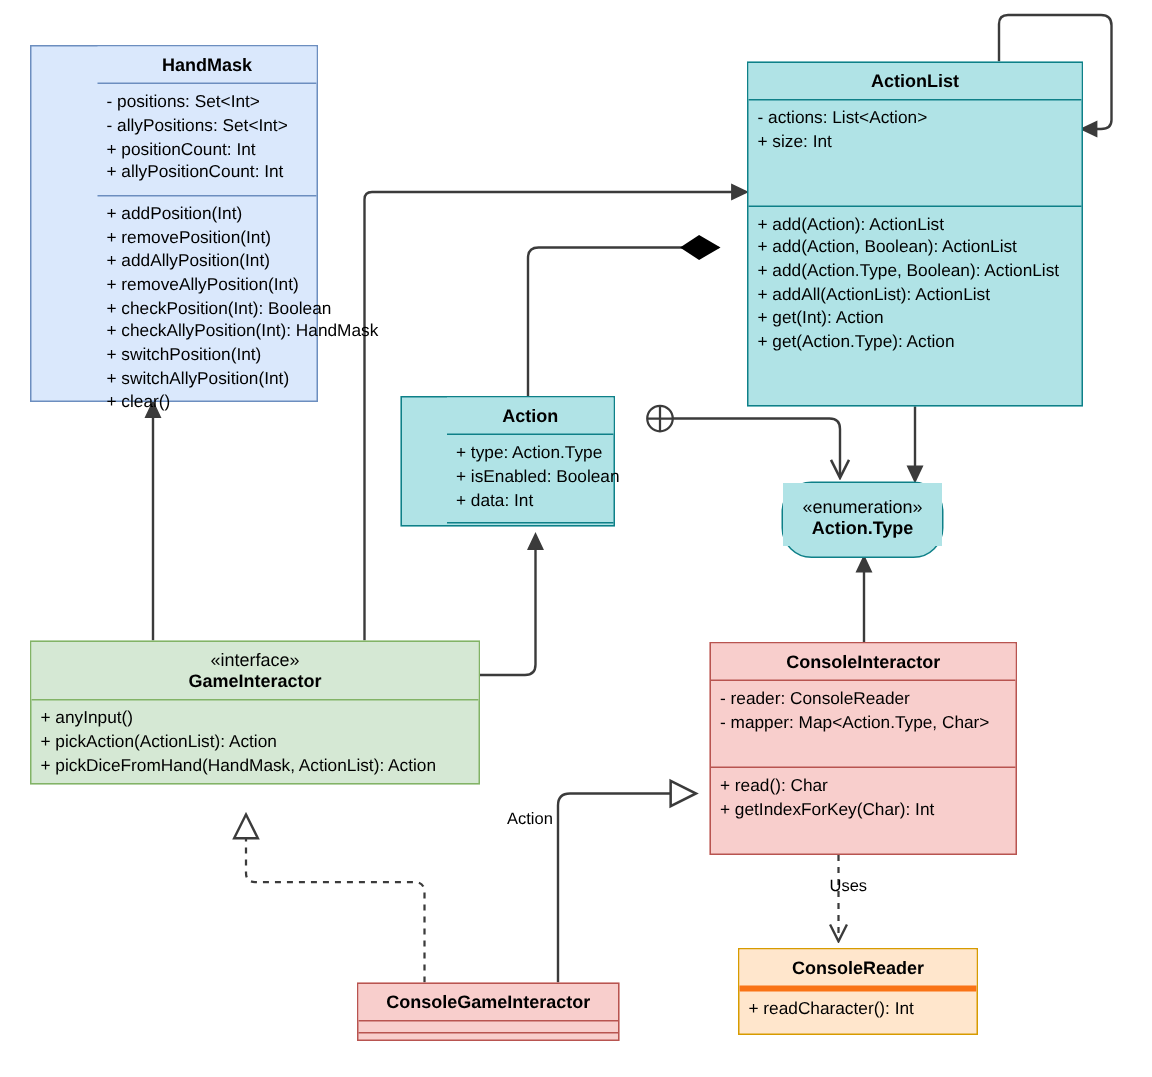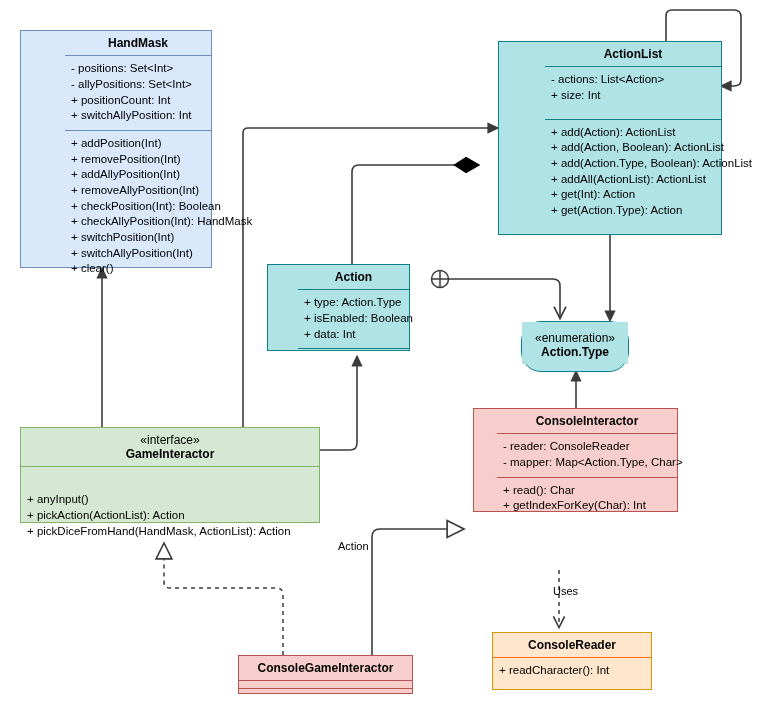--- a/index.html
+++ b/index.html
@@ -74,30 +74,30 @@
   .pal-blue  .uml-compartment { border-bottom:1px solid #6c8ebf; }
   .pal-blue  .uml-compartment:last-child { border-bottom:none; }
 
   .pal-teal  { background:#b0e3e6; border-color:#0e8088; }
   .pal-teal  .uml-header { background:#b0e3e6; border-bottom:1px solid #0e8088; }
   .pal-teal  .uml-compartment { border-bottom:1px solid #0e8088; }
   .pal-teal  .uml-compartment:last-child { border-bottom:none; }
 
   .pal-green { background:#d5e8d4; border-color:#82b366; }
   .pal-green .uml-header { background:#d5e8d4; border-bottom:1px solid #82b366; }
-  .pal-green .uml-compartment { border-bottom:1px solid #82b366;margin-top:20px; }
+  .pal-green .uml-compartment { border-bottom:1px solid #82b366; }
   .pal-green .uml-compartment:last-child { border-bottom:none; }
 
   .pal-red   { background:#f8cecc; border-color:#b85450; }
   .pal-red   .uml-header { background:#f8cecc; border-bottom:1px solid #b85450; }
   .pal-red   .uml-compartment { border-bottom:1px solid #b85450; }
   .pal-red   .uml-compartment:last-child { border-bottom:none; }
 
   .pal-orange { background:#ffe6cc; border-color:#d79b00; }
-  .pal-orange .uml-header { background:#ffe6cc; border-bottom:1px solid #f97316; }
+  .pal-orange .uml-header { background:#ffe6cc; border-bottom:4px solid #f97316; }
   .pal-orange .uml-compartment { border-bottom:1px solid #d79b00; }
   .pal-orange .uml-compartment:last-child { border-bottom:none; }
 
   .edge-label {
     position: absolute;
     font-size: 11px;
     color: #000;
     background: transparent;
     white-space: nowrap;
     z-index: 4;
@@ -161,36 +161,36 @@
       <path d="M372,655 L372,537 Q372,529 380,529 L464,529" marker-end="url(#triHollow)"></path>
     </g>
   </svg>
 
   <div class="uml-class pal-blue" style="left:20px; top:30px; width:192px; height:238px;padding-left:44px;">
     <div class="uml-header">HandMask</div>
     <div class="uml-compartment">
       <span class="m">- positions: Set&lt;Int&gt;</span>
       <span class="m">- allyPositions: Set&lt;Int&gt;</span>
       <span class="m">+ positionCount: Int</span>
-      <span class="m">+ switchAllyPosition: Int</span>
+      <span class="m">+ allyPositionCount: Int</span>
     </div>
     <div class="uml-compartment">
       <span class="m">+ addPosition(Int)</span>
       <span class="m">+ removePosition(Int)</span>
       <span class="m">+ addAllyPosition(Int)</span>
       <span class="m">+ removeAllyPosition(Int)</span>
       <span class="m">+ checkPosition(Int): Boolean</span>
       <span class="m">+ checkAllyPosition(Int): HandMask</span>
       <span class="m">+ switchPosition(Int)</span>
       <span class="m">+ switchAllyPosition(Int)</span>
       <span class="m">+ clear()</span>
     </div>
   </div>
 
-  <div class="uml-class pal-teal" style="left:498px; top:41px; width:224px; height:194px;padding-left:46px;">
+  <div class="uml-class pal-teal" style="left:498px; top:41px; width:224px; height:230px;">
     <div class="uml-header">ActionList</div>
     <div class="uml-compartment">
       <span class="m">- actions: List&lt;Action&gt;</span>
       <span class="m">+ size: Int</span>
     </div>
     <div class="uml-compartment">
       <span class="m">+ add(Action): ActionList</span>
       <span class="m">+ add(Action, Boolean): ActionList</span>
       <span class="m">+ add(Action.Type, Boolean): ActionList</span>
       <span class="m">+ addAll(ActionList): ActionList</span>
@@ -221,21 +221,21 @@
       <span class="stereo">«interface»</span>
       <span>GameInteractor</span>
     </div>
     <div class="uml-compartment">
       <span class="m">+ anyInput()</span>
       <span class="m">+ pickAction(ActionList): Action</span>
       <span class="m">+ pickDiceFromHand(HandMask, ActionList): Action</span>
     </div>
   </div>
 
-  <div class="uml-class pal-red" style="left:473px; top:408px; width:205px; height:104px;padding-left:23px;">
+  <div class="uml-class pal-red" style="left:473px; top:428px; width:205px; height:142px;">
     <div class="uml-header">ConsoleInteractor</div>
     <div class="uml-compartment">
       <span class="m">- reader: ConsoleReader</span>
       <span class="m">- mapper: Map&lt;Action.Type, Char&gt;</span>
     </div>
     <div class="uml-compartment">
       <span class="m">+ read(): Char</span>
       <span class="m">+ getIndexForKey(Char): Int</span>
     </div>
   </div>

